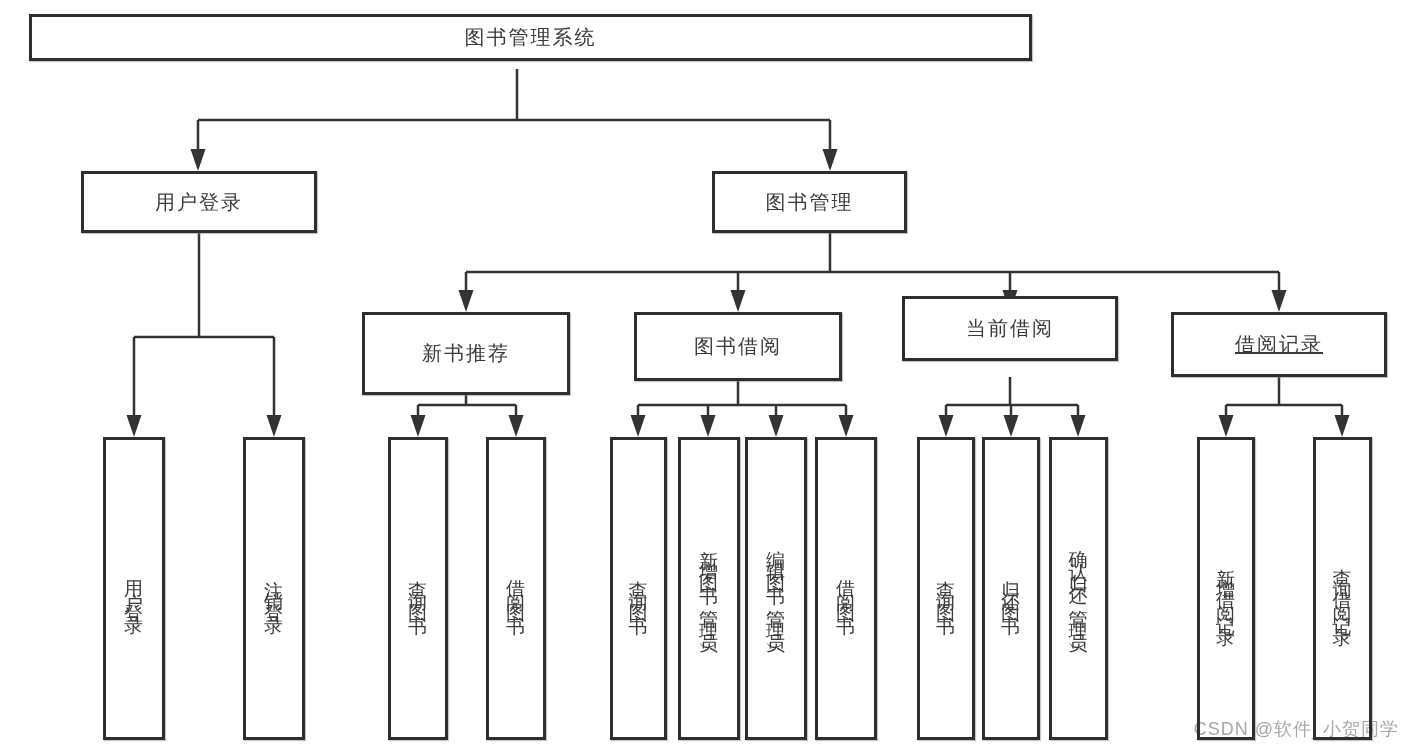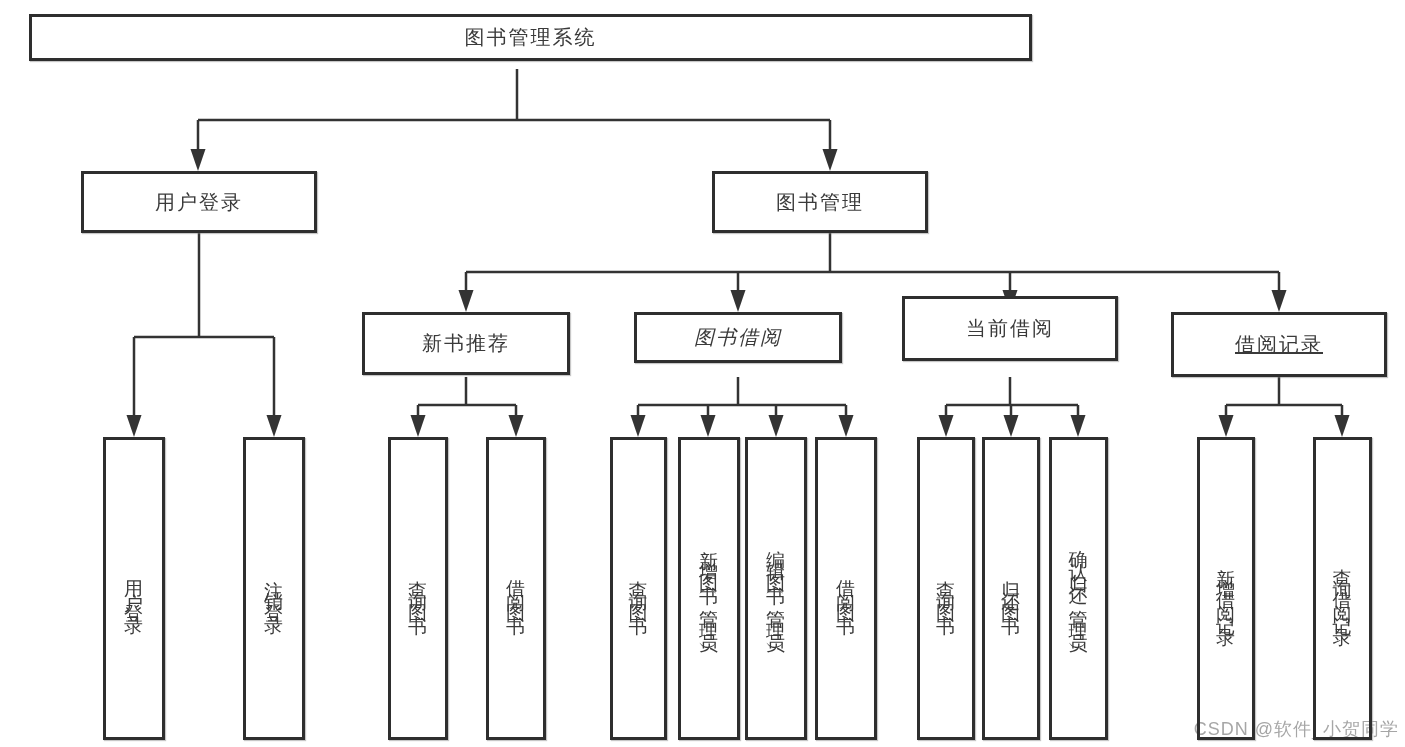--- a/index.html
+++ b/index.html
@@ -40,24 +40,24 @@
   .node.v {
     writing-mode: vertical-rl;
     font-size: 19px;
     letter-spacing: 12px;
     line-height: 1;
   }
   
   #n-root   { left: 19px;  top: 14px;  width: 1003px; height: 47px; margin-left: 10px; }
   
   #n-login  { left: 81px;  top: 171px; width: 236px; height: 62px; }
-  #n-mgmt   { left: 712px; top: 171px; width: 216px; height: 62px; }
+  #n-mgmt   { left: 712px; top: 171px; width: 195px; height: 62px; }
   
-  #n-rec    { left: 362px;  top: 312px; width: 208px; height: 63px; }
-  #n-borrow { left: 634px;  top: 312px; width: 208px; height: 51px; font-style: italic; }
+  #n-rec    { left: 362px;  top: 312px; width: 208px; height: 83px; }
+  #n-borrow { left: 634px;  top: 312px; width: 208px; height: 69px; }
   #n-cur    { left: 902px;  top: 296px; width: 216px; height: 65px; }
   #n-recd   { left: 1171px; top: 312px; width: 216px; height: 65px; text-decoration: underline; }
   
   .leaf { top: 437px; height: 303px; }
   #l-a1 { left: 103px;  width: 62px; }
   #l-a2 { left: 243px;  width: 62px; }
   #l-b1 { left: 388px;  width: 60px; }
   #l-b2 { left: 486px;  width: 60px; }
   #l-c1 { left: 610px;  width: 57px; }
   #l-c2 { left: 678px;  width: 62px; }

